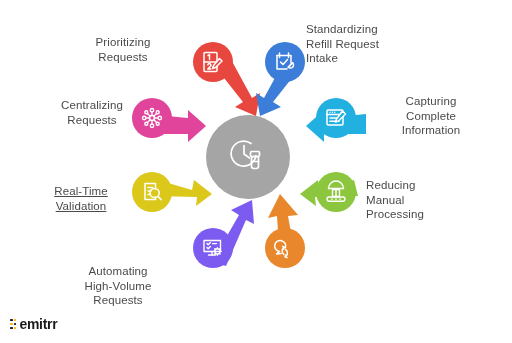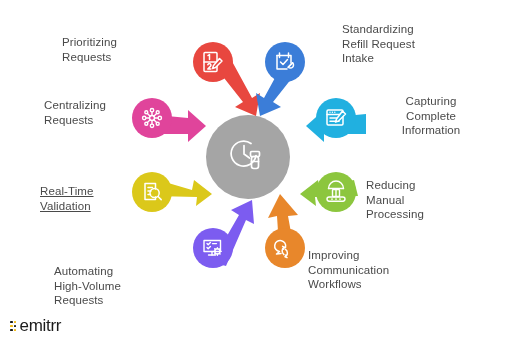--- a/index.html
+++ b/index.html
@@ -56,42 +56,42 @@
   
   .label {
     position: absolute;
     font-size: 11.5px;
     line-height: 14.5px;
     color: #4a4a4a;
     white-space: pre-line;
     letter-spacing: 0.1px;
     z-index: 4;
   }
-  .label.right-align { text-align: left; }
+  .label.right-align { text-align: center; }
   .label.left-align  { text-align: left; }
 
   
   .logo {
     position: absolute;
     left: 10px;
     top: 316px;
     display: flex;
     align-items: center;
     gap: 3px;
   }
   .logo-mark {
     display: grid;
     grid-template-columns: 2.6px 2.6px;
     grid-template-rows: 2.6px 2.6px 2.6px;
     gap: 1.3px;
   }
   .logo-mark i { display:block; width:2.6px; height:2.6px; border-radius:0.4px; }
   .logo-text {
-    font-size: 17px;
-    font-weight: normal;
+    font-size: 14px;
+    font-weight: bold;
     color: #1b1b1b;
     letter-spacing: -0.3px;
   }
 </style>
 </head>
 <body>
 
 <div id="canvas">
 
   <svg class="arrow" style="left:198px; top:50px;" width="70" height="70" viewBox="0 0 70 70">
@@ -152,21 +152,21 @@
     <svg width="24" height="24" viewBox="0 0 24 24" fill="none" stroke="#ffffff" stroke-width="1.5" stroke-linecap="round" stroke-linejoin="round">
       <path d="M4 5.5 L4 19 L14 19"></path>
       <path d="M4 5.5 L18 5.5 L18 13"></path>
       <path d="M6.5 3 L6.5 7.5"></path>
       <path d="M15.5 3 L15.5 7.5"></path>
       <path d="M7.5 12 L10 14.5 L14.5 9.5"></path>
       <path d="M15.2 17.2 A3.1 3.1 0 1 0 19.6 12.8 L15.2 17.2 Z"></path>
       <path d="M15.2 17.2 L19.6 12.8"></path>
     </svg>
   </div>
-  <div class="label left-align" style="left:306px; top:22px; width:130px;margin-left:36px;">Standardizing
+  <div class="label left-align" style="left:306px; top:22px; width:130px;">Standardizing
 Refill Request
 Intake</div>
 
   <div class="node" style="left:316px; top:98px; background:#21b0e0;">
     <svg width="24" height="24" viewBox="0 0 24 24" fill="none" stroke="#ffffff" stroke-width="1.5" stroke-linecap="round" stroke-linejoin="round">
       <rect x="3" y="4" width="16" height="15" rx="1.2"></rect>
       <path d="M3 8.5 L19 8.5"></path>
       <circle cx="6" cy="6.2" r="0.7" fill="#ffffff" stroke="none"></circle>
       <circle cx="8.4" cy="6.2" r="0.7" fill="#ffffff" stroke="none"></circle>
       <circle cx="10.8" cy="6.2" r="0.7" fill="#ffffff" stroke="none"></circle>
@@ -197,23 +197,20 @@
 
   <div class="node" style="left:265px; top:228px; background:#e8872b;">
     <svg width="24" height="24" viewBox="0 0 24 24" fill="none" stroke="#ffffff" stroke-width="1.5" stroke-linecap="round" stroke-linejoin="round">
       <path d="M12.5 11.5 A5.5 5.5 0 1 0 6.5 15.5 L3.5 18 L8 17.6"></path>
       <path d="M11 18.6 A4.4 4.4 0 0 1 11.3 11.2"></path>
       <path d="M12.5 13.4 A4.4 4.4 0 0 1 12.2 20.8"></path>
       <path d="M9.6 10.3 L11.4 11.3 L10.6 13.2"></path>
       <path d="M14 21.7 L12.2 20.7 L13 18.8"></path>
     </svg>
   </div>
-  <div class="label left-align" style="left:308px; top:248px; width:140px;">Improving
-Communication
-Workflows</div>
 
   <div class="node" style="left:193px; top:228px; background:#7c5cf0;">
     <svg width="24" height="24" viewBox="0 0 24 24" fill="none" stroke="#ffffff" stroke-width="1.4" stroke-linecap="round" stroke-linejoin="round">
       <path d="M3 4.5 L19.5 4.5 L19.5 15.5 L3 15.5 Z"></path>
       <path d="M11 15.5 L11 19"></path>
       <path d="M7.5 19 L14.5 19"></path>
       <path d="M6 7.6 L7.2 8.8 L9.4 6.6"></path>
       <path d="M6 11.6 L7.2 12.8 L9.4 10.6"></path>
       <path d="M11.5 7.6 L15.5 7.6"></path>
       <circle cx="16.4" cy="15.4" r="2.6"></circle>

